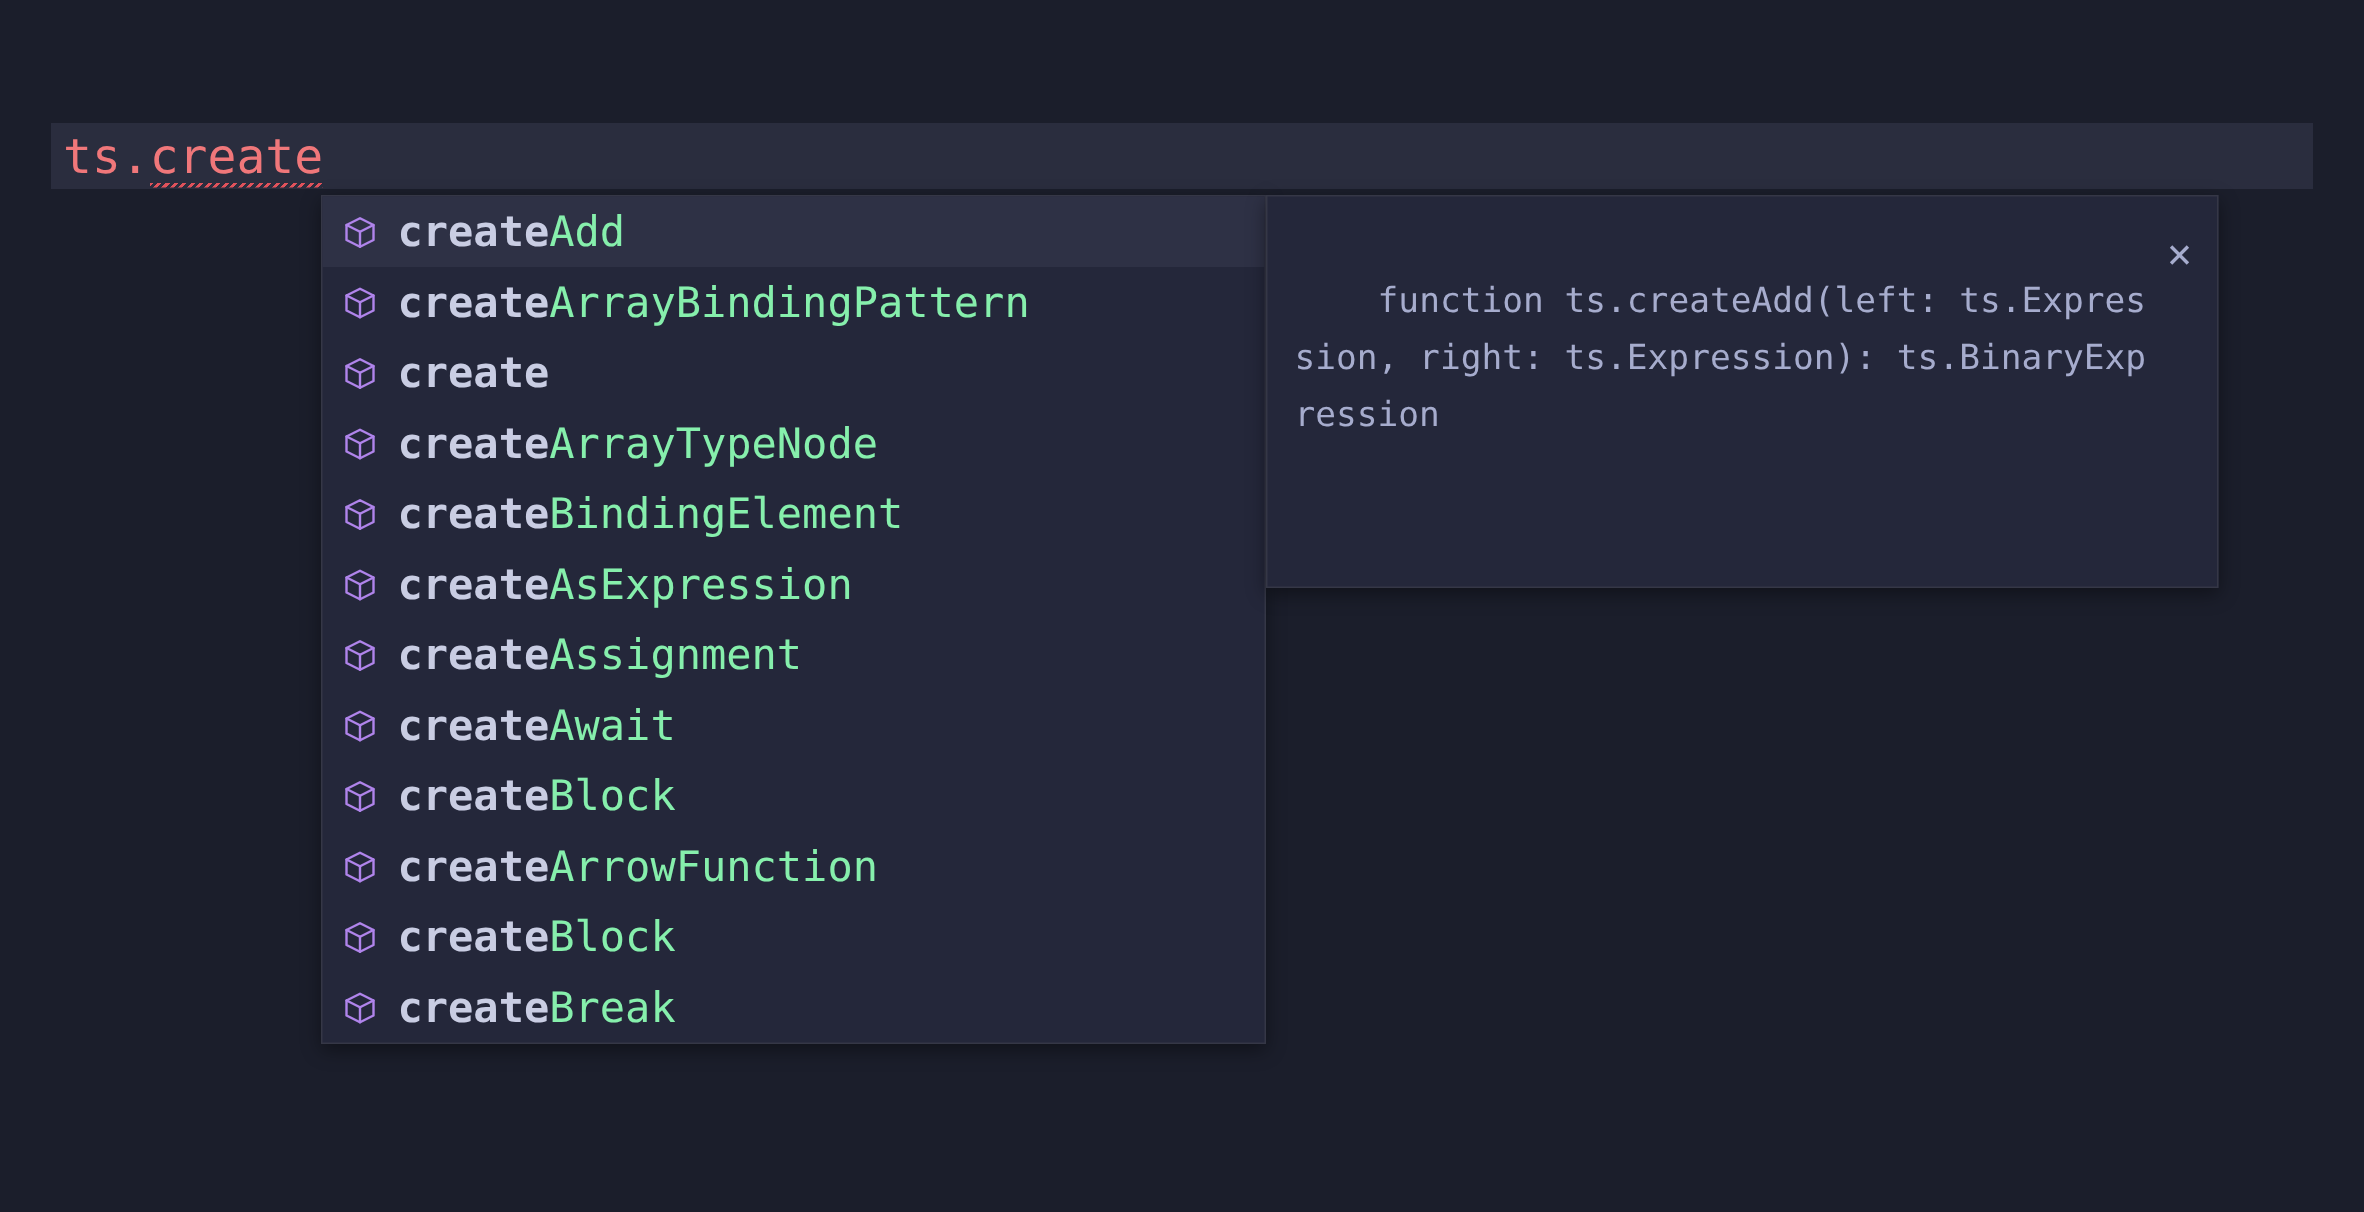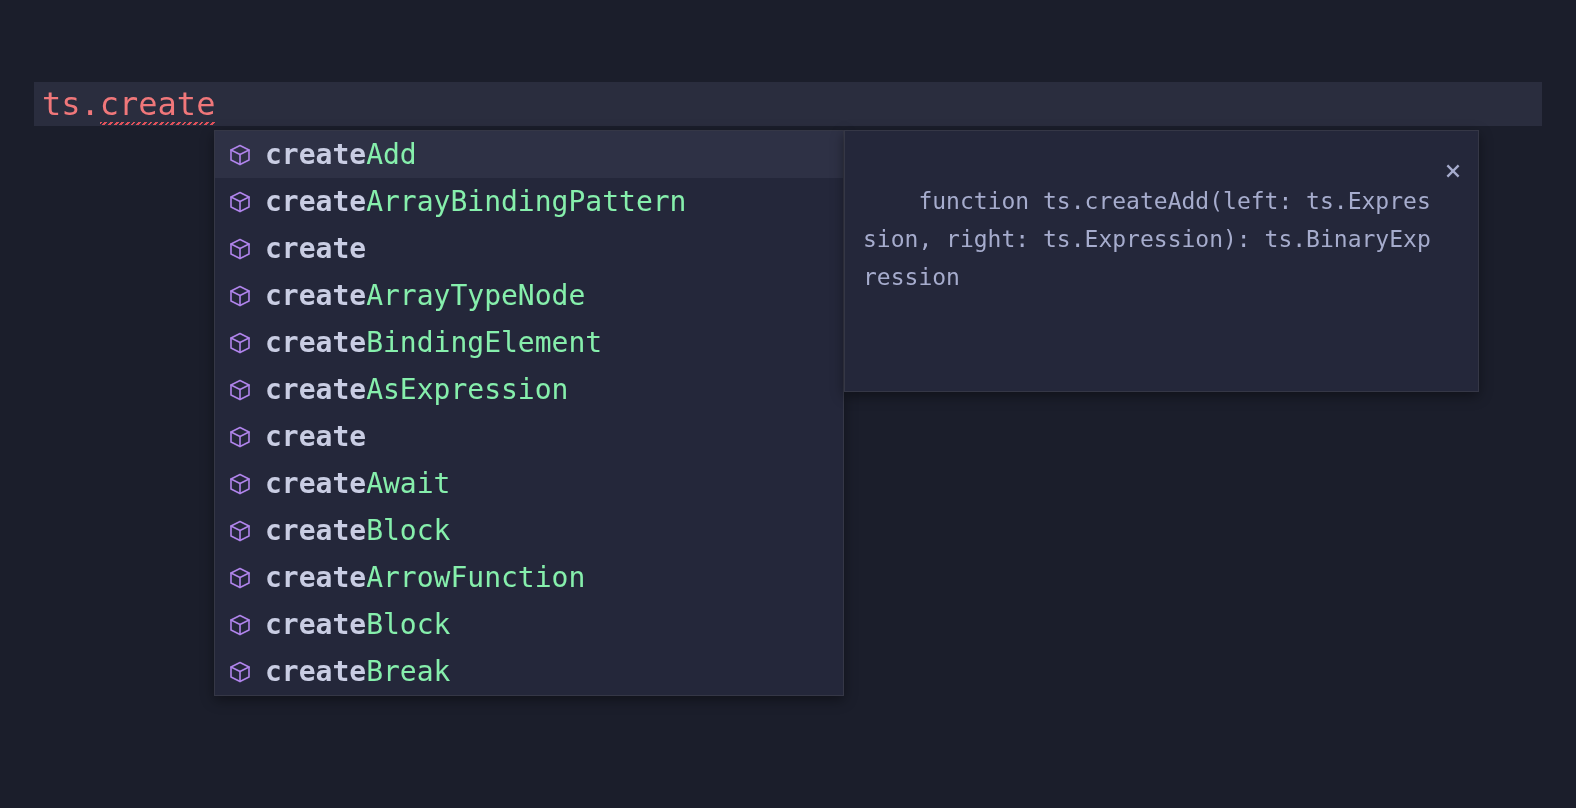--- a/index.html
+++ b/index.html
@@ -178,20 +178,21 @@
       </div>
       <div class="suggestion-item">
         <span class="icon">
           <svg viewBox="0 0 24 24" fill="none" stroke="#b084eb" stroke-width="1.6" stroke-linejoin="round" stroke-linecap="round">
   <path d="M12 2.5 L21 7 L21 17 L12 21.5 L3 17 L3 7 Z"></path>
   <path d="M3 7 L12 11.5 L21 7"></path>
   <path d="M12 11.5 L12 21.5"></path>
 </svg>
         </span>
         <span class="label-match">create</span>
+        <span class="label-rest">Assignment</span>
       </div>
       <div class="suggestion-item">
         <span class="icon">
           <svg viewBox="0 0 24 24" fill="none" stroke="#b084eb" stroke-width="1.6" stroke-linejoin="round" stroke-linecap="round">
   <path d="M12 2.5 L21 7 L21 17 L12 21.5 L3 17 L3 7 Z"></path>
   <path d="M3 7 L12 11.5 L21 7"></path>
   <path d="M12 11.5 L12 21.5"></path>
 </svg>
         </span>
         <span class="label-match">create</span>

